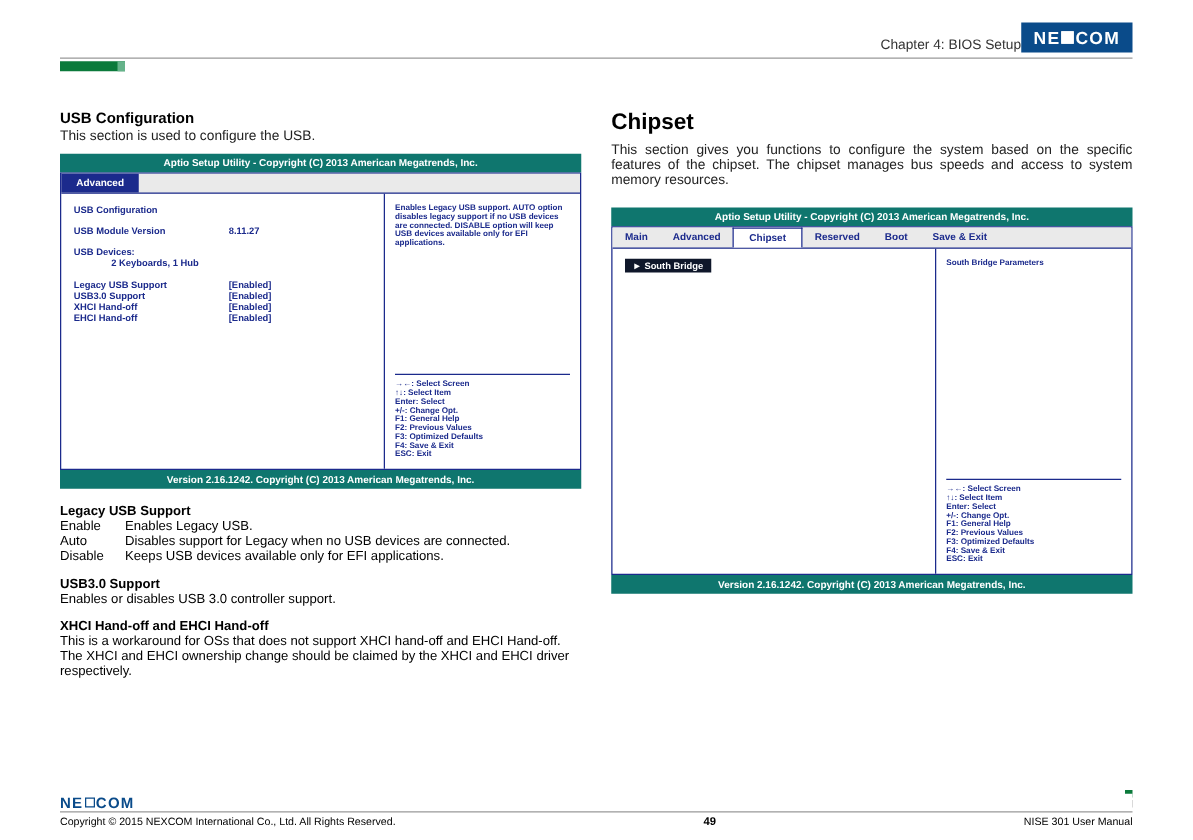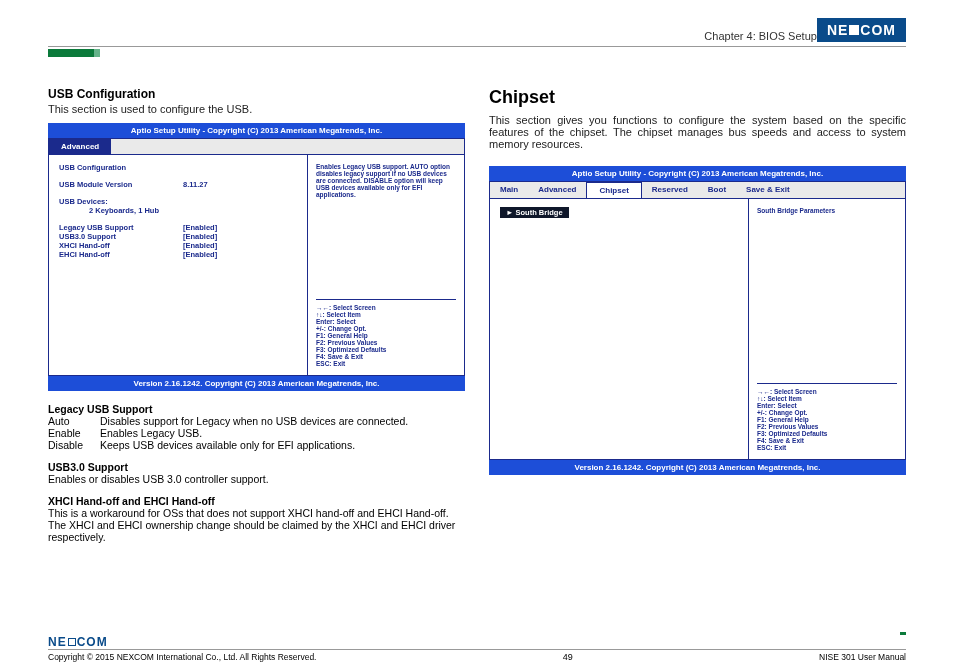--- a/index.html
+++ b/index.html
@@ -32,21 +32,21 @@
   .col { flex: 1; }
 
   .sec-title { font-weight: bold; font-size: 12px; margin-bottom: 2px; }
   .sec-body { font-size: 11px; color: #222; margin-bottom: 8px; }
   .h2 { font-weight: bold; font-size: 18px; margin-bottom: 6px; }
   .justify { text-align: justify; }
 
   
   .bios-wrap { margin-top: 8px; }
   .bios-hdr, .bios-ftr {
-    background: #1d4ed8;
+    background: #0f766e;
     color: #fff;
     font-size: 8px;
     font-weight: bold;
     text-align: center;
     padding: 3px 0;
   }
   .bios-body { border: 1px solid #1b2a8c; }
   .bios-menu {
     background: #eaeaea;
     display: flex;
@@ -93,21 +93,21 @@
   }
   .hr-bot { border: none; border-top: 1px solid #999; }
   .foot-row { display: flex; justify-content: space-between; align-items: flex-end; font-size: 8.5px; margin-top: 2px; }
   .foot-logo {
     background: #fff;
     color: #0a4b8a;
     font-weight: bold;
     font-size: 12px;
     letter-spacing: 1px;
   }
-  .foot-pg { font-weight: normal; font-size: 9px; }
+  .foot-pg { font-weight: bold; font-size: 9px; }
   .corner-sq {
     position: absolute; right: 48px; bottom: 26px;
     width: 14px; height: 14px;
   }
   .corner-sq::before, .corner-sq::after { content:""; position:absolute; background:#0b7a3b; }
   .corner-sq::before { width:6px; height:6px; right:0; top:0; }
   .corner-sq::after { width:6px; height:6px; right:8px; top:8px; background:#0a4b8a; }
   .corner-sq .s3 { position:absolute; width:6px; height:6px; right:0; top:8px; background:#666; }
 </style>
 </head>
@@ -178,26 +178,26 @@
 ESC: Exit</div>
           </div>
         </div>
       </div>
       <div class="bios-ftr">Version 2.16.1242. Copyright (C) 2013 American Megatrends, Inc.</div>
     </div>
 
     <div class="desc-block">
       <div class="dt">Legacy USB Support</div>
       <div class="opt-row">
+          <span class="k">Enable</span>
+          <span>Enables Legacy USB.</span>
+        </div>
+      <div class="opt-row">
           <span class="k">Auto</span>
           <span>Disables support for Legacy when no USB devices are connected.</span>
-        </div>
-      <div class="opt-row">
-          <span class="k">Enable</span>
-          <span>Enables Legacy USB.</span>
         </div>
       <div class="opt-row">
           <span class="k">Disable</span>
           <span>Keeps USB devices available only for EFI applications.</span>
         </div>
 
       <div class="dt">USB3.0 Support</div>
       <div>Enables or disables USB 3.0 controller support.</div>
 
       <div class="dt">XHCI Hand-off and EHCI Hand-off</div>

